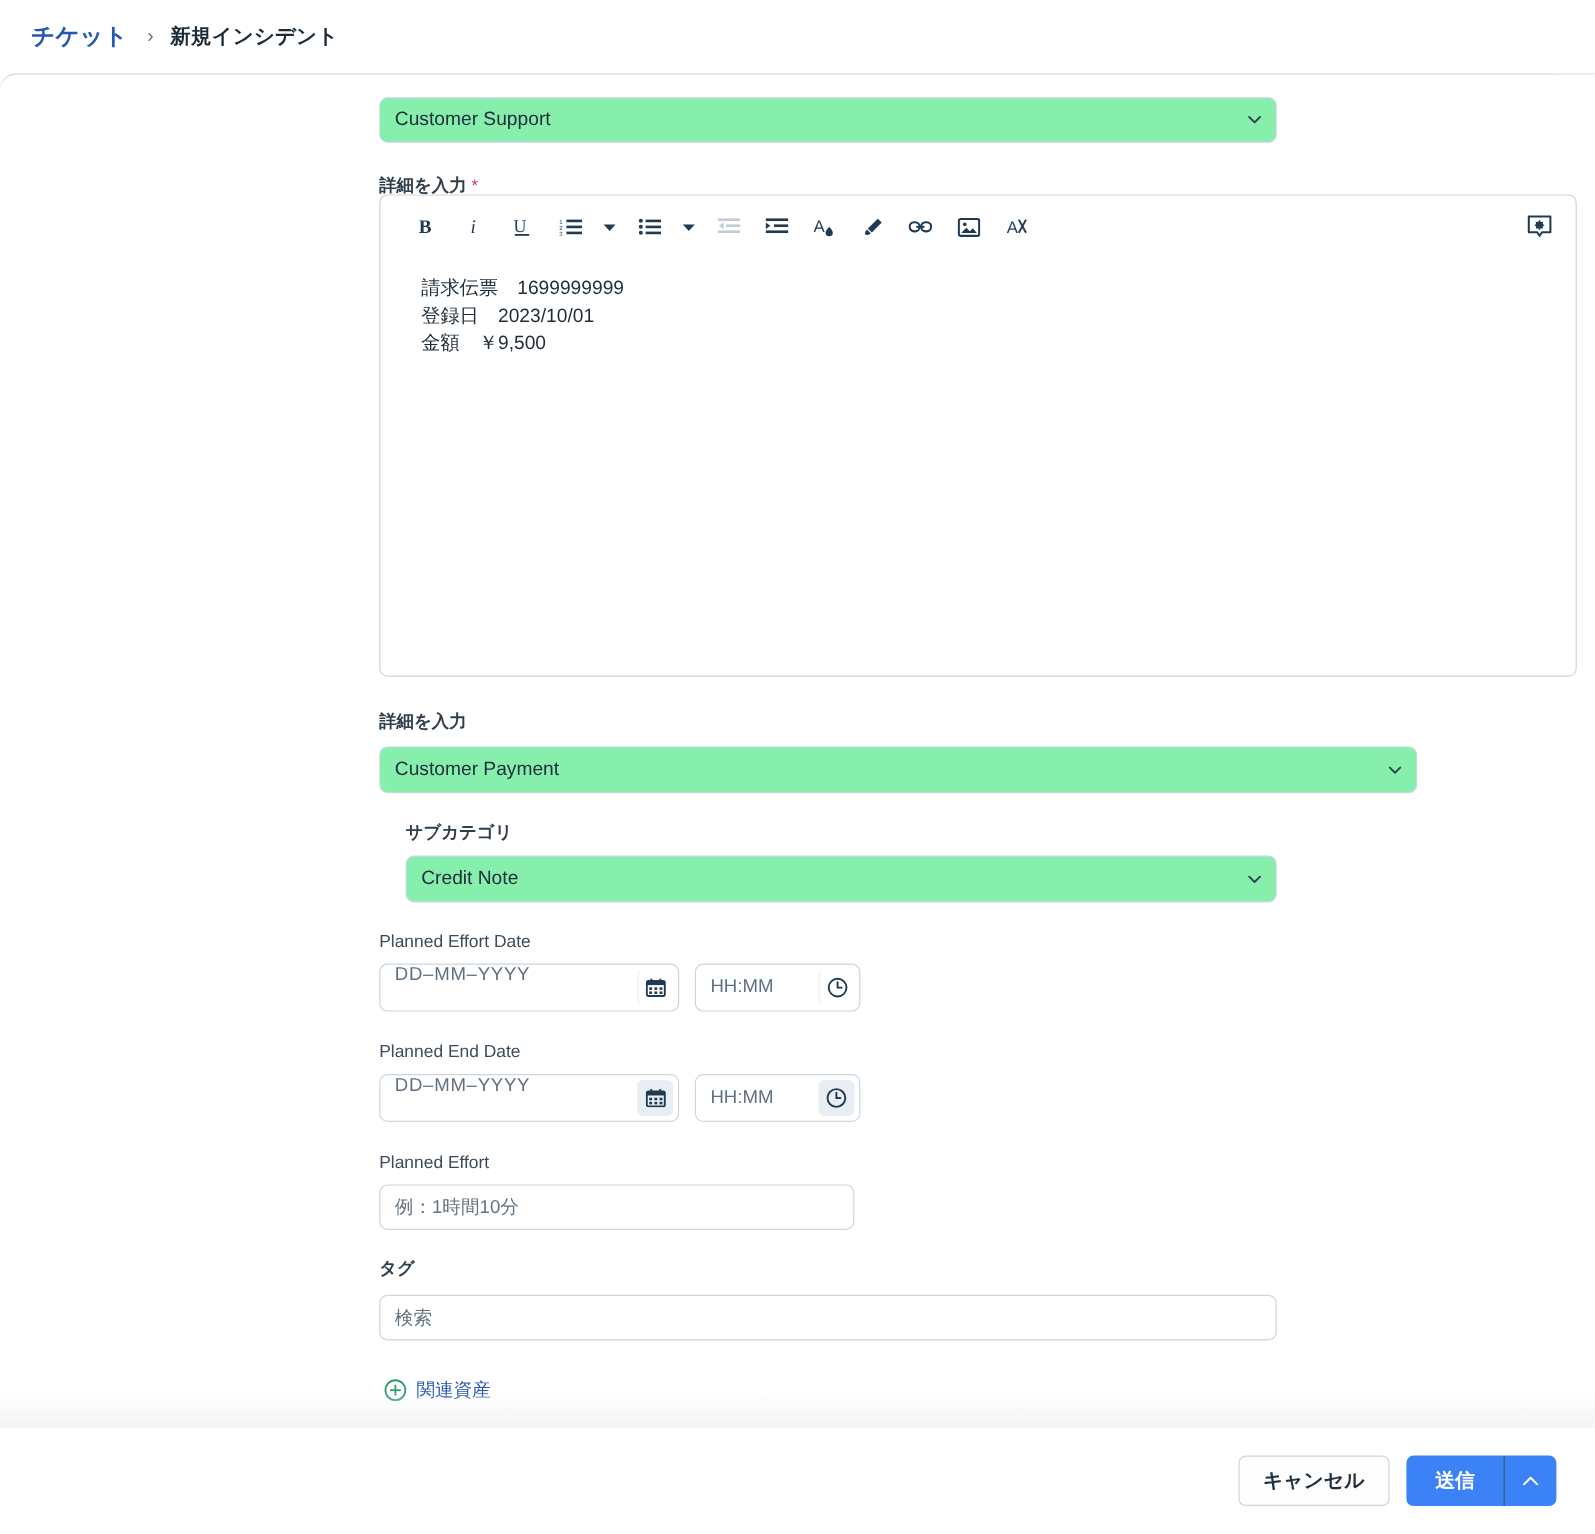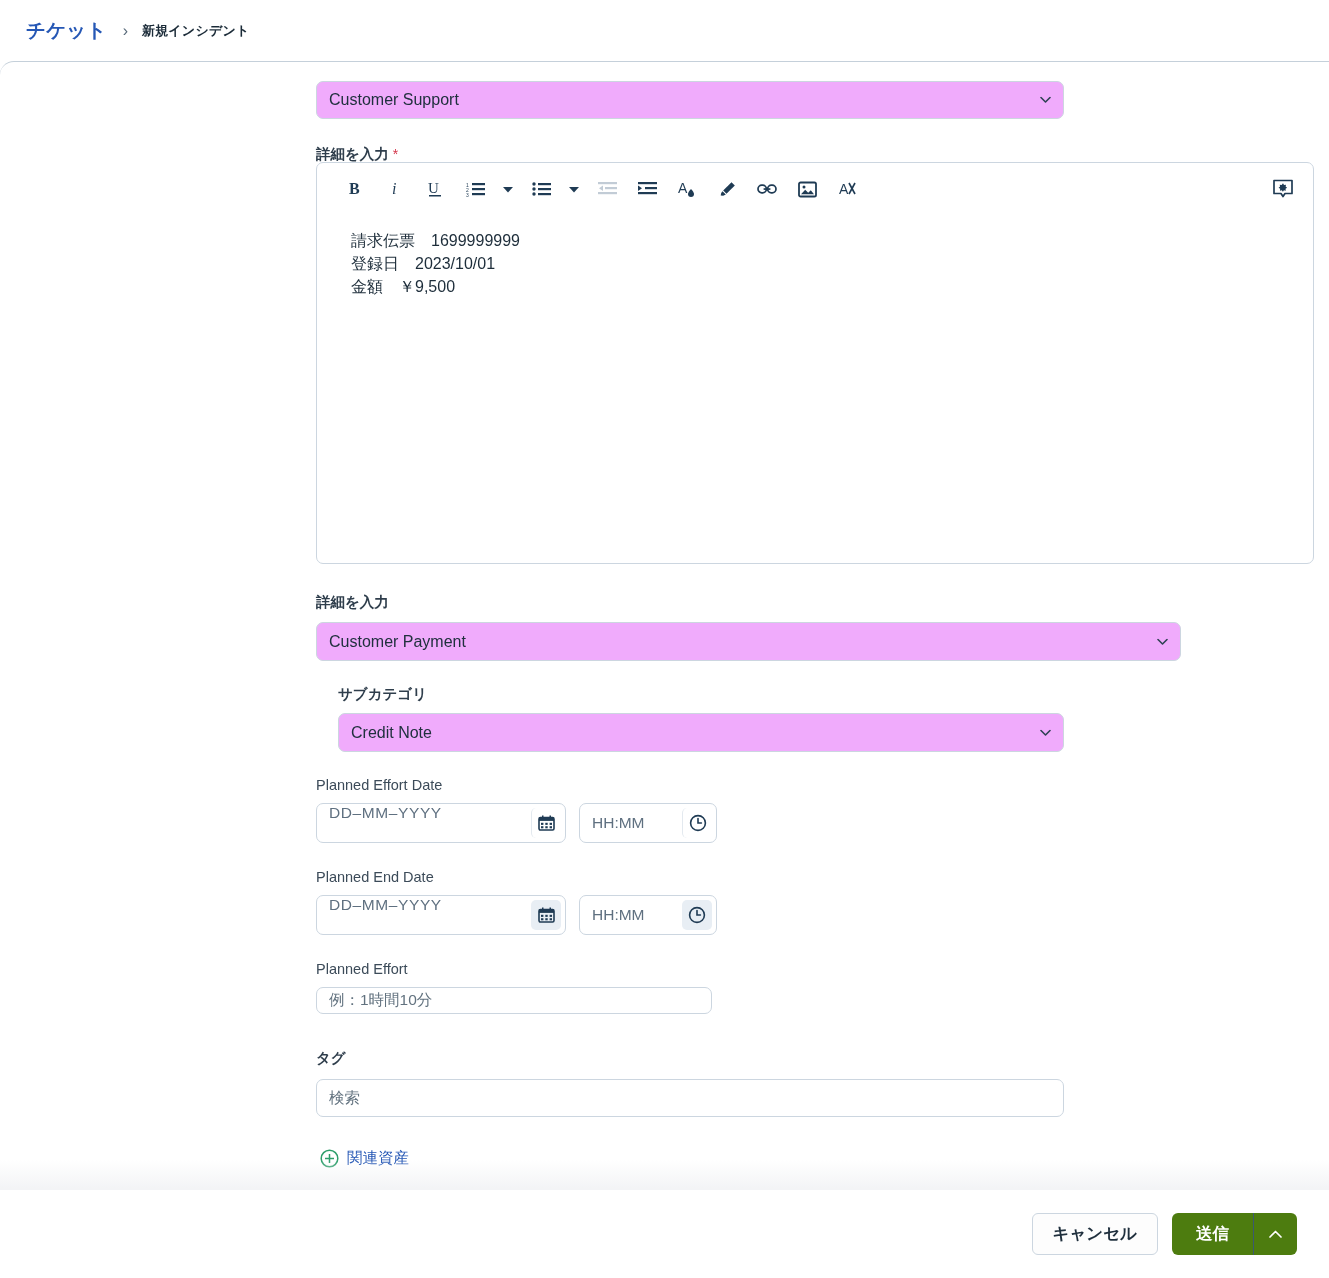--- a/index.html
+++ b/index.html
@@ -22,21 +22,21 @@
   }
   .crumb-link {
     color:#2557b5; font-size:19.5px; font-weight:700;
     letter-spacing:.2px; cursor:pointer; text-decoration:none;
   }
   .crumb-sep {
     color:#5a6b7b; font-size:16px; margin:0 14px 0 16px;
     font-weight:400; line-height:1;
   }
   .crumb-current {
-    color:#1b2b38; font-size:13px; font-weight:700; letter-spacing:.2px;
+    color:#1b2b38; font-size:17px; font-weight:700; letter-spacing:.2px;
   }
 
   
   .panel {
     position:absolute; left:0; top:61px; width:1329px; height:1129px;
     background:#fff;
     border-top:1px solid #c5d0da;
     border-top-left-radius:14px;
     overflow:hidden;
   }
@@ -47,21 +47,21 @@
   
   .label {
     font-size:14.5px; color:#3c4b59; font-weight:400;
     margin-bottom:7px; line-height:1.3;
   }
   .label-jp { font-weight:700; color:#2f3e4c; font-size:14.5px; }
   .req { color:#d4354a; font-size:14px; margin-left:4px; }
 
   
   .select-box {
-    position:relative; background:#f0abfc;
+    position:relative; background:#86efac;
     border:1px solid #ccd6e0; border-radius:7px;
     height:38px; display:flex; align-items:center;
     padding:0 34px 0 12px;
     font-size:16px; color:#20303e; cursor:pointer;
   }
   .select-box .caret {
     position:absolute; right:12px; top:50%; transform:translateY(-50%);
     width:11px; height:7px; pointer-events:none;
   }
   .caret svg { display:block; }
@@ -146,21 +146,21 @@
     padding-right:32px; gap:14px;
   }
   .btn-cancel {
     height:42px; min-width:126px; padding:0 20px;
     background:#fdfdfd; border:1px solid #ccd6e0; border-radius:6px;
     font-size:16.5px; font-weight:700; color:#1f2f3d;
     display:flex; align-items:center; justify-content:center; cursor:pointer;
   }
   .btn-submit-group {
     display:flex; height:42px; border-radius:6px; overflow:hidden;
-    background:#4d7c0f; cursor:pointer;
+    background:#3b82f6; cursor:pointer;
   }
   .btn-submit {
     padding:0 24px; display:flex; align-items:center; justify-content:center;
     font-size:16.5px; font-weight:700; color:#fff;
   }
   .btn-submit-caret {
     width:44px; display:flex; align-items:center; justify-content:center;
     border-left:1px solid #3b5871; color:#fff;
   }
 </style>
@@ -385,21 +385,21 @@
             <span class="icon-btn hl">
               <svg width="18" height="18" viewBox="0 0 18 18">
                 <circle cx="9" cy="9" r="7.4" fill="none" stroke="#1f3b54" stroke-width="1.6"></circle>
                 <path d="M9 4.6V9h3.4" fill="none" stroke="#1f3b54" stroke-width="1.6" stroke-linecap="round"></path>
               </svg>
             </span>
           </div>
         </div>
 
         <div class="label" style="position:absolute;left:0;top:898px;">Planned Effort</div>
-        <div class="text-input" style="position:absolute;left:0;top:925px;width:396px;height:27px;">
+        <div class="text-input" style="position:absolute;left:0;top:925px;width:396px;height:38px;">
           <span>例：1時間10分</span>
         </div>
 
         <div class="label label-jp" style="position:absolute;left:0;top:987px;">タグ</div>
         <div class="text-input" style="position:absolute;left:0;top:1017px;width:748px;height:38px;">
           <span>検索</span>
         </div>
 
         <div class="link-row" style="position:absolute;left:4px;top:1086px;">
           <span class="plus-icon">

